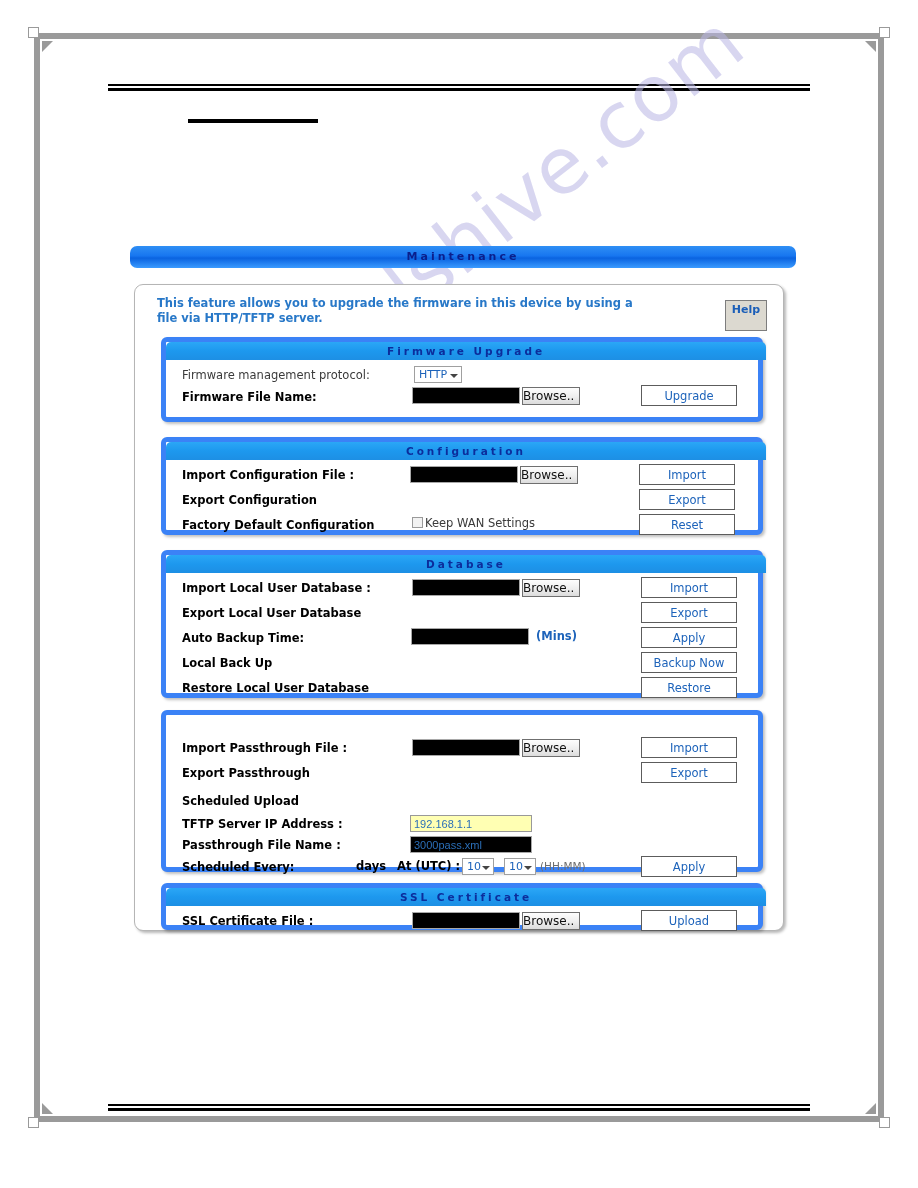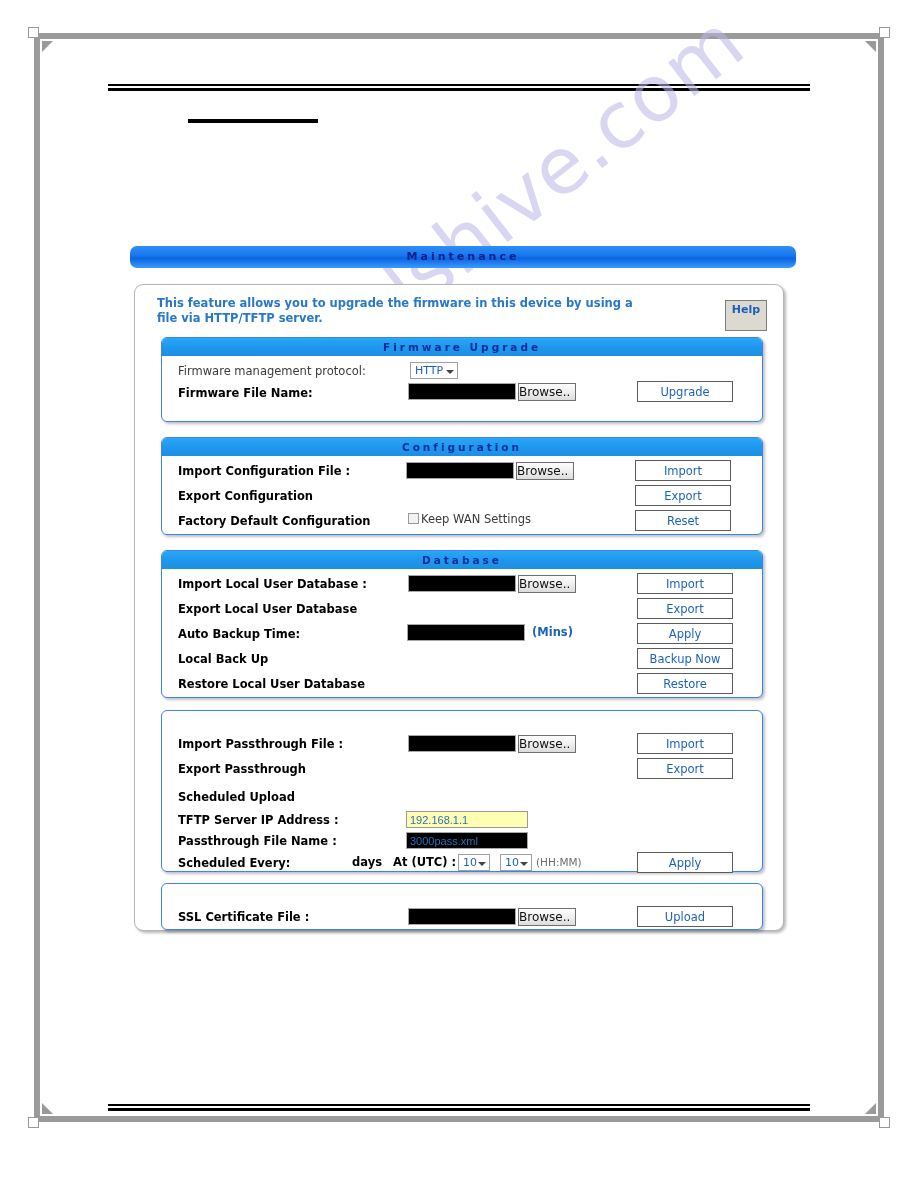--- a/index.html
+++ b/index.html
@@ -153,21 +153,21 @@
     text-align: center;
     line-height: 17px;
     box-sizing: border-box;
   }
 
   .section {
     position: absolute;
     left: 26px;
     width: 602px;
     background: #ffffff;
-    border: 1px solid #3b82f6;
+    border: 5px solid #3b82f6;
     border-radius: 6px;
     box-shadow: 2px 2px 3px rgba(0,0,0,0.25);
     box-sizing: border-box;
   }
 
   .section-header {
     position: absolute;
     left: 0;
     top: 0;
     width: 600px;
@@ -399,20 +399,21 @@
       </div>
       <div class="select-box" style="left:338px; top:143px; width:32px;">
         <span>10</span>
         <span class="caret"></span>
       </div>
       <div class="plain-text" style="left:374px; top:145px; color:#6d6d6d; font-size:10.5px;">(HH:MM)</div>
       <div class="action-btn" style="left:475px; top:141px;">Apply</div>
     </div>
 
     <div class="section" id="sec-ssl" style="top:598px; height:47px;">
+      <div class="section-header">SSL Certificate</div>
 
       <div class="row-label lbl-bold" style="left:16px; top:26px;">SSL Certificate File :</div>
       <input class="txt-input" style="left: 246px; top: 24px; width: 108px;" value="">
       <div class="browse-btn" style="left:356px; top:24px;">Browse..</div>
       <div class="action-btn" style="left:475px; top:22px;">Upload</div>
     </div>
 
   </div>
 </div>
 

